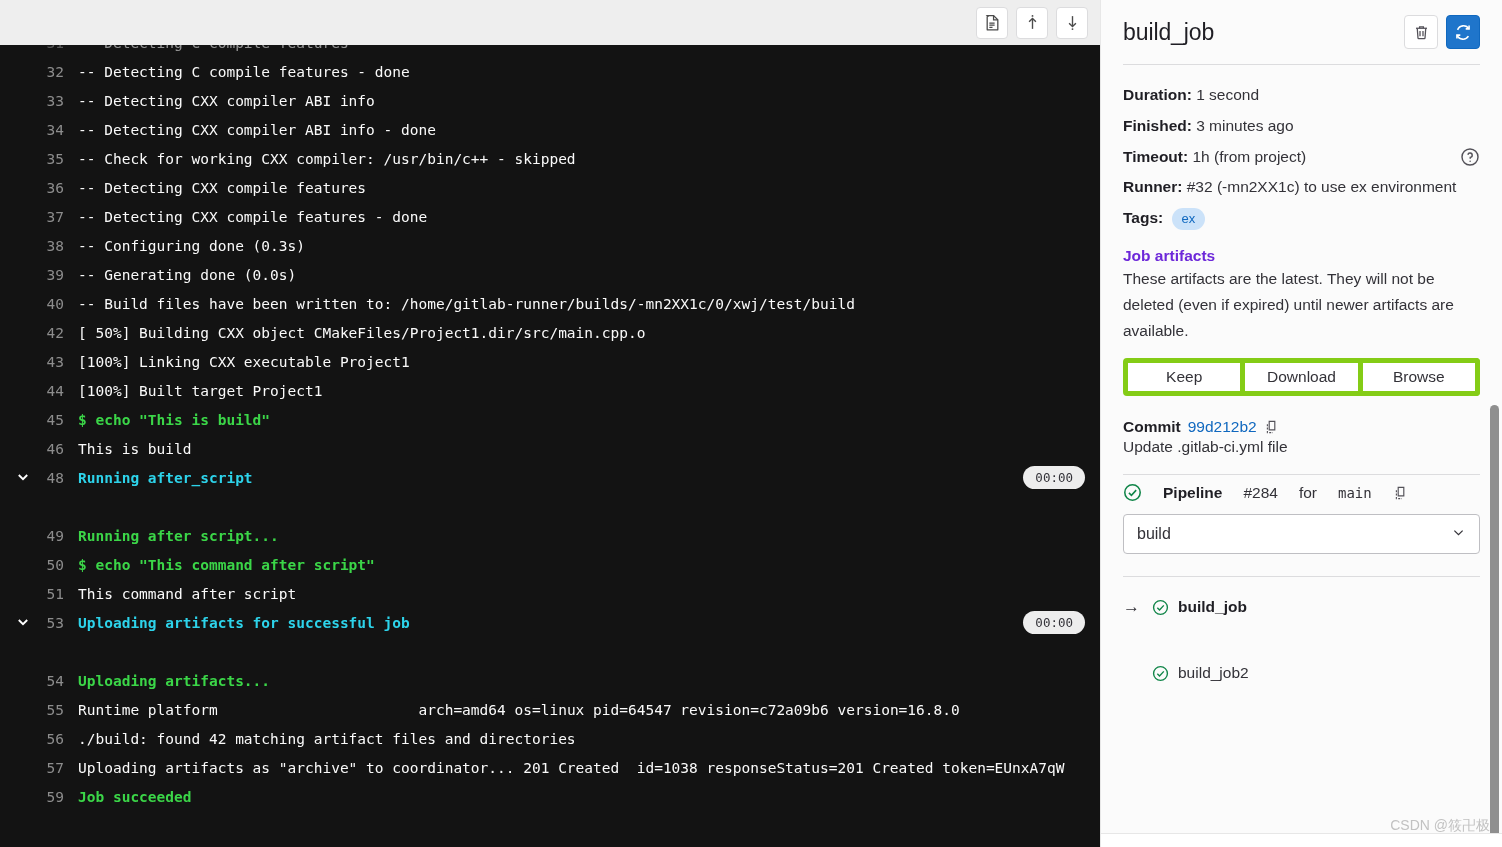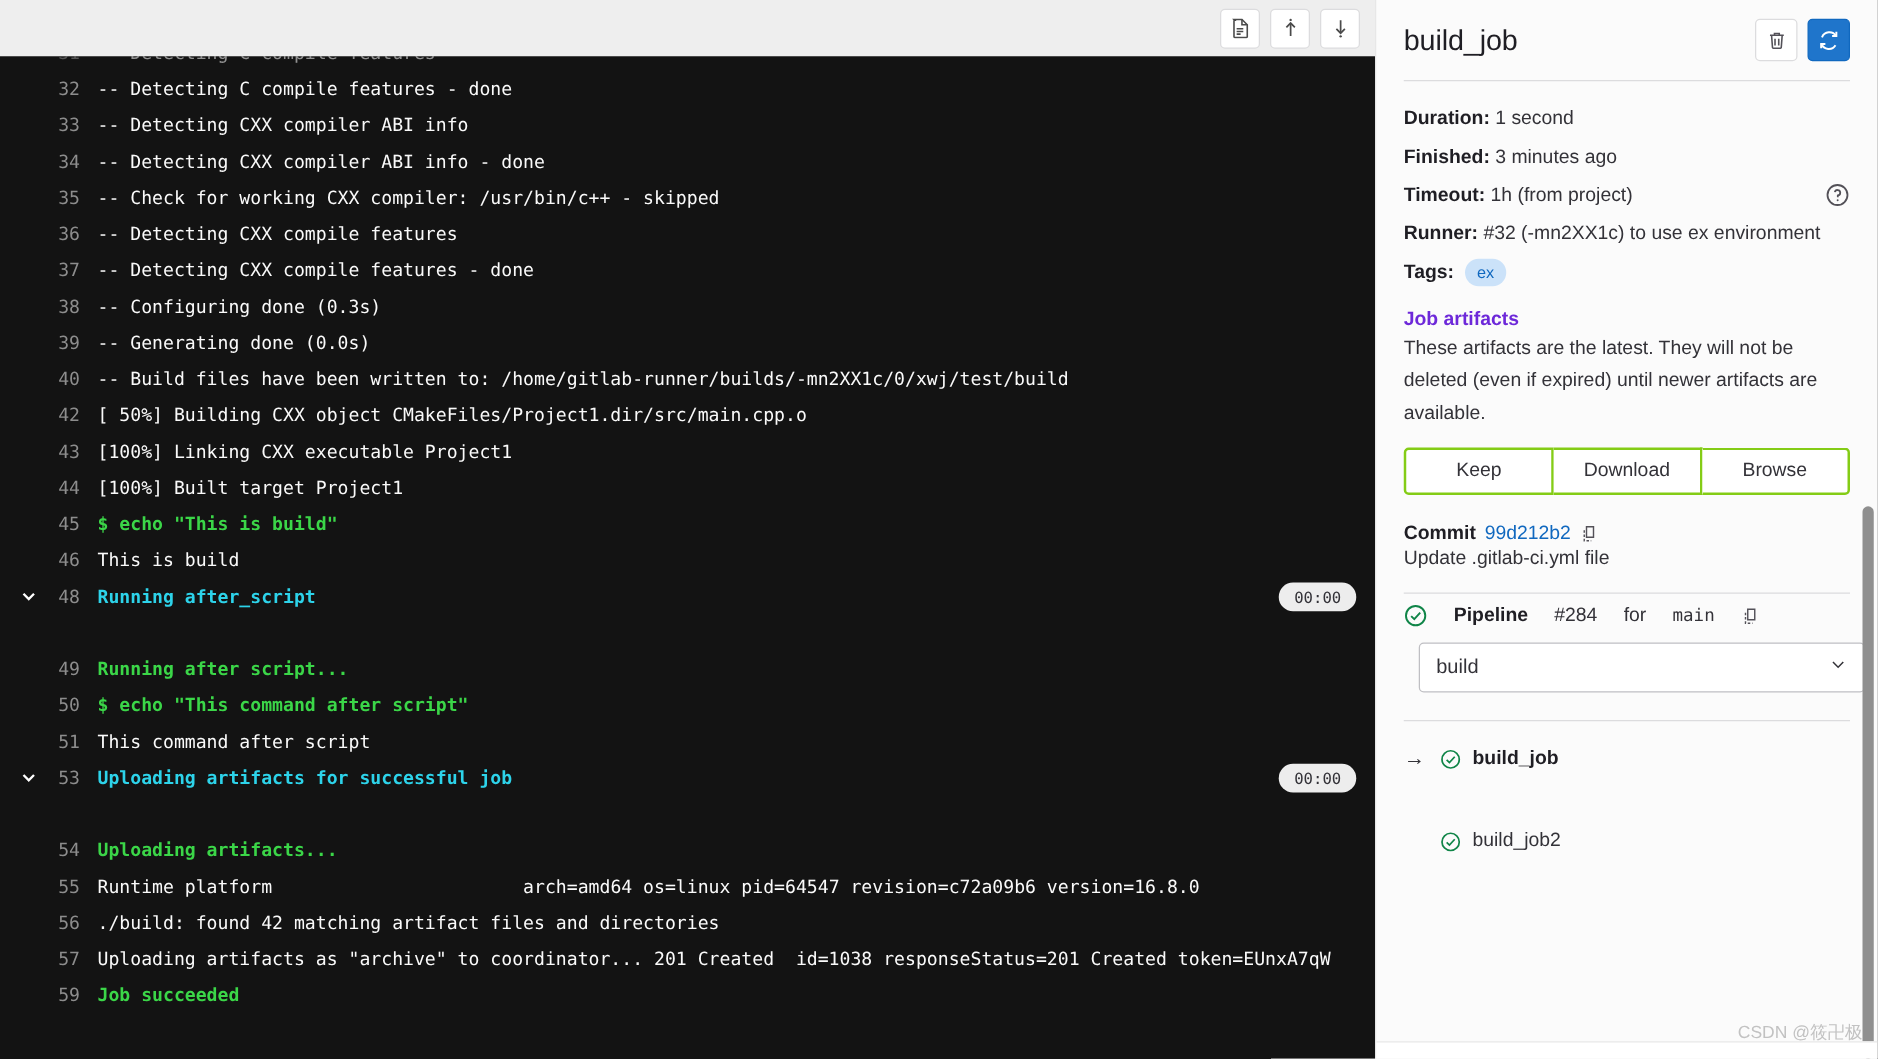--- a/index.html
+++ b/index.html
@@ -191,21 +191,21 @@
   }
   .btn-group {
     display: flex;
     margin-top: 14px;
     width: 100%;
   }
   .btn-group button {
     flex: 1 1 0;
     height: 38px;
     background: #ffffff;
-    border: 2px solid #84cc16;
+    border: 5px solid #84cc16;
     font-size: 15.5px;
     color: #333238;
     font-family: "Liberation Sans", sans-serif;
     cursor: pointer;
   }
   .btn-group button:not(:first-child) { border-left: none; }
   .btn-group button:first-child { border-radius: 4px 0 0 4px; }
   .btn-group button:last-child  { border-radius: 0 4px 4px 0; }
 
   .commit-row {
@@ -241,21 +241,20 @@
     border: 1px solid #bfbfc3;
     border-radius: 4px;
     background: #ffffff;
     display: flex;
     align-items: center;
     justify-content: space-between;
     padding: 0 13px;
     font-size: 16px;
     color: #333238;
     cursor: pointer;
-    margin-left: 12px;
   }
 
   .sb-divider2 { height: 1px; background: #dcdcde; margin: 22px 0 0 0; }
 
   .job-item {
     display: flex;
     align-items: center;
     gap: 9px;
     font-size: 15.5px;
     color: #333238;

